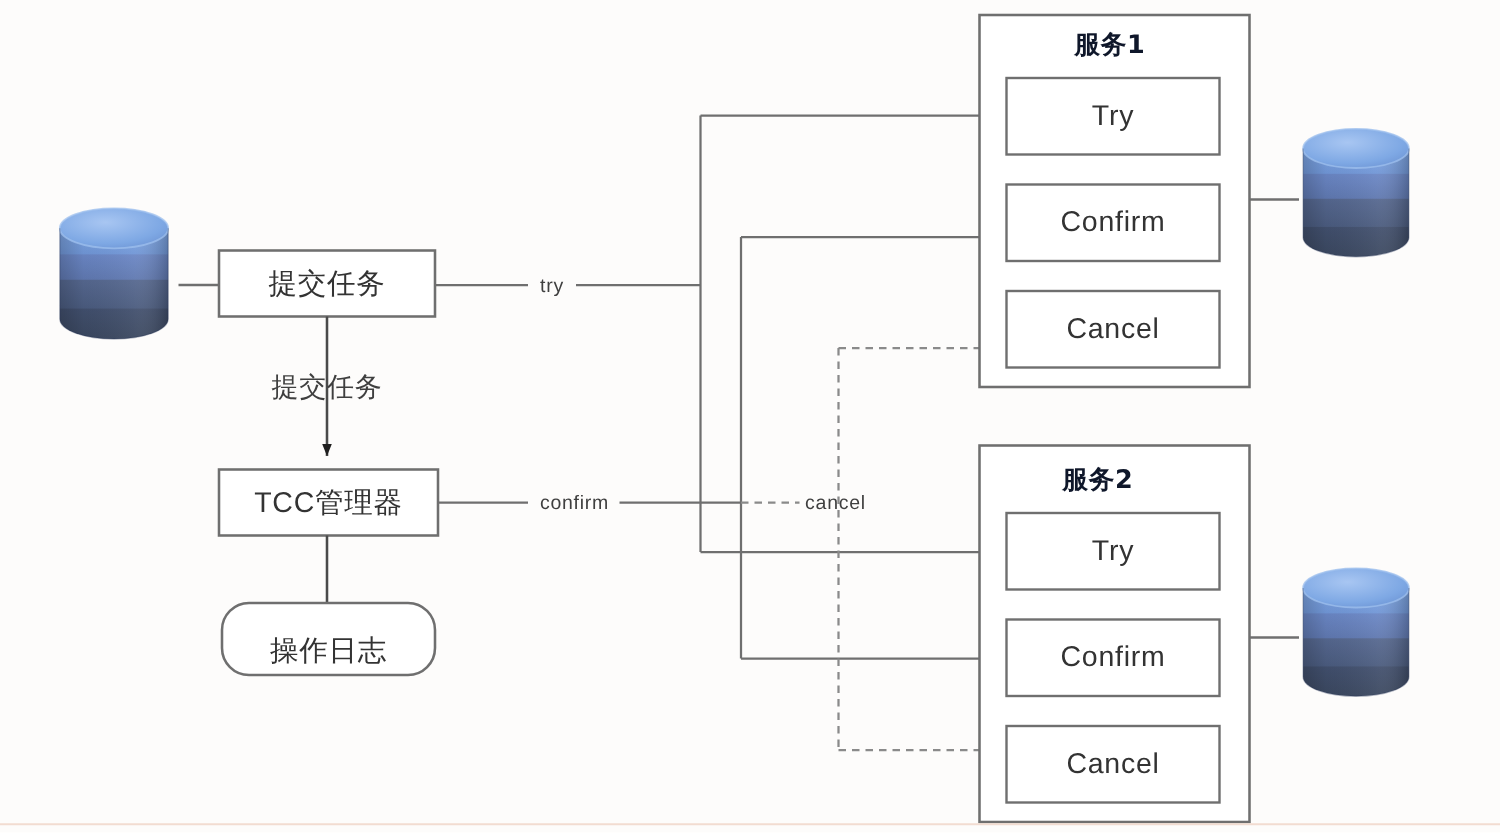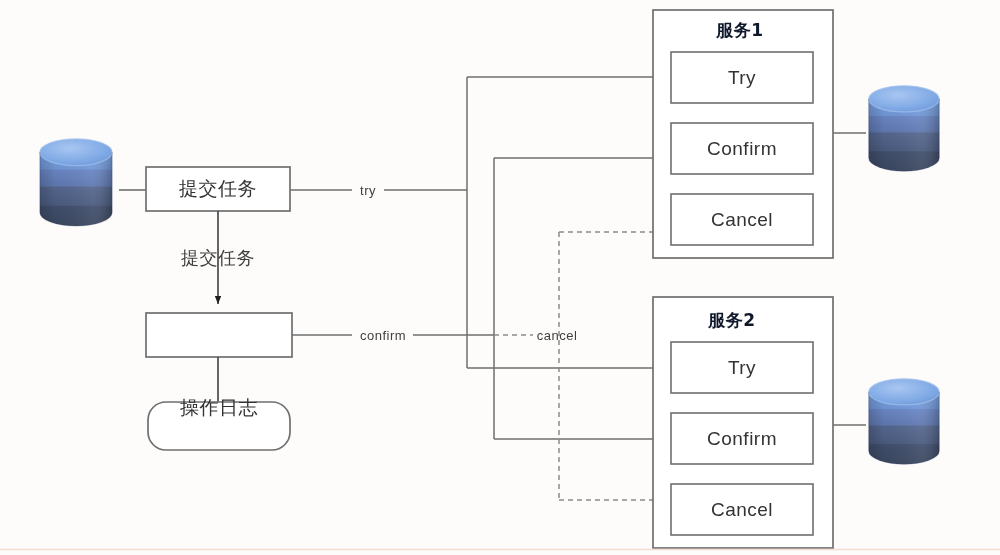--- a/index.html
+++ b/index.html
@@ -159,22 +159,23 @@
       <use href="#dbCylinder" x="862" y="378" width="84" height="94"></use>
     </g>
 
     <line x1="0" y1="549.5" x2="1000" y2="549.5" stroke="#f2dcd1" stroke-width="1.4"></line>
   </svg>
 
   <div class="diag-label box-text cjk centered" style="left:218px; top:189px;">提交任务</div>
 
   <div class="diag-label edge-label-cjk cjk centered" style="left:218px; top:258px;">提交任务</div>
 
+  <div class="diag-label box-text centered" style="left:219px; top:335px;">TCC管理器</div>
 
-  <div class="diag-label box-text cjk centered" style="left:219px; top:408px;">操作日志</div>
+  <div class="diag-label box-text cjk centered" style="left:219px; top:434px;">操作日志</div>
 
   <div class="diag-label edge-label centered" style="left:368px; top:190px;">try</div>
 
   <div class="diag-label edge-label centered" style="left:383px; top:335px;">confirm</div>
 
   <div class="diag-label edge-label centered" style="left:557px; top:335px;">cancel</div>
 
   <div class="diag-label group-title cjk centered" style="left:740px; top:30px;">服务1</div>
 
   <div class="diag-label box-text centered" style="left:742px; top:78px;">Try</div>

